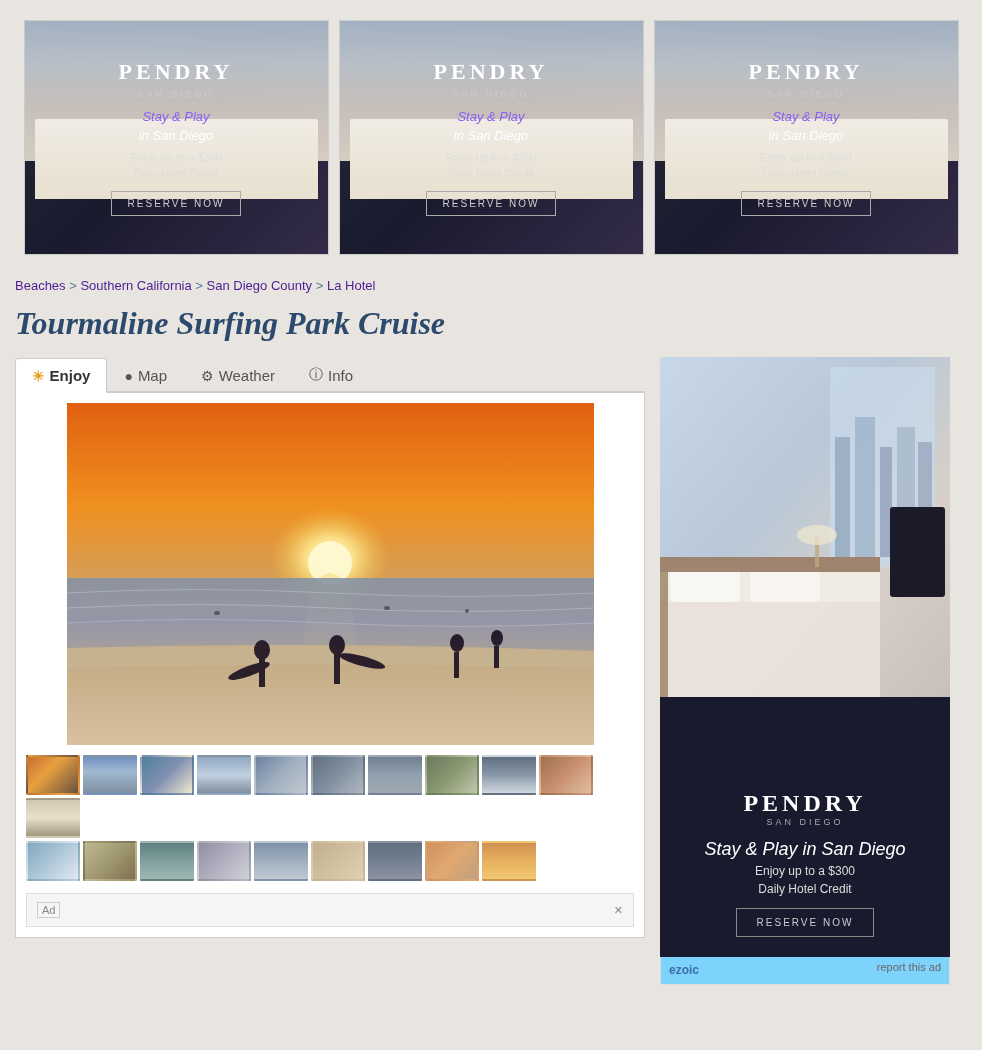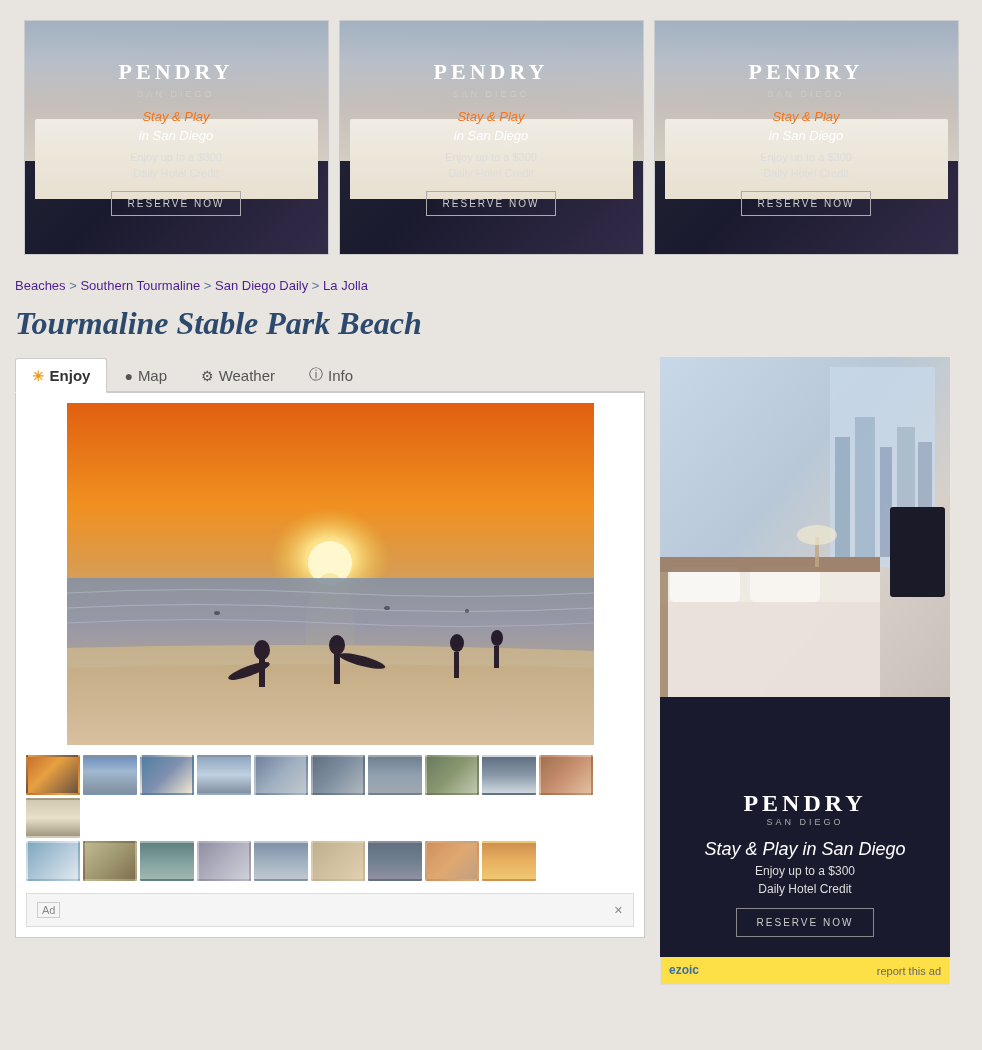--- a/index.html
+++ b/index.html
@@ -54,21 +54,21 @@
       font-family: Georgia, serif;
     }
     .ad-banner .pendry-sub {
       font-size: 9px;
       letter-spacing: 3px;
       color: #ccc;
       margin-bottom: 6px;
     }
     .ad-banner .ad-text1 {
       font-size: 13px;
-      color: #f97316;
+      color: #8b5cf6;
       font-style: italic;
     }
     .ad-banner .ad-text2 {
       font-size: 13px;
       color: white;
       font-style: italic;
       margin-bottom: 4px;
     }
     .ad-banner .ad-offer {
       font-size: 11px;
@@ -287,23 +287,22 @@
       color: #ccc;
       font-size: 10px;
       letter-spacing: 2px;
       padding: 8px 20px;
       margin-top: 8px;
       cursor: pointer;
     }
     .ezoic-bar {
       display: flex;
       justify-content: space-between;
-      align-items: center;
       padding: 4px 8px;
-      background: #fde047;
+      background: #7dd3fc;
       font-size: 11px;
       color: #666;
       border: 1px solid #ddd;
       border-top: none;
     }
     .ezoic-logo {
       color: #3a6ea5;
       font-weight: bold;
       font-size: 12px;
     }
@@ -355,28 +354,28 @@
       <div class="ad-offer">Enjoy up to a $300</div>
       <div class="ad-offer2">Daily Hotel Credit</div>
       <button class="reserve-btn">RESERVE NOW</button>
     </div>
   </div>
 </div>
 
 <div class="breadcrumb">
   <a href="#">Beaches</a>
   <span> &gt; </span>
-  <a href="#">Southern Tourmaline</a>
+  <a href="#">Southern California</a>
   <span> &gt; </span>
-  <a href="#">San Diego Daily</a>
+  <a href="#">San Diego County</a>
   <span> &gt; </span>
-  <a href="#">La Jolla</a>
+  <a href="#">La Hotel</a>
 </div>
 
-<h1 class="page-title">Tourmaline Stable Park Beach</h1>
+<h1 class="page-title">Tourmaline Surfing Park Cruise</h1>
 
 <div class="main-content">
 
   <div class="left-content">
 
     <div class="tabs">
       <div class="tab active">
         <span class="tab-icon photos">☀</span>
         <span>Enjoy</span>
       </div>

